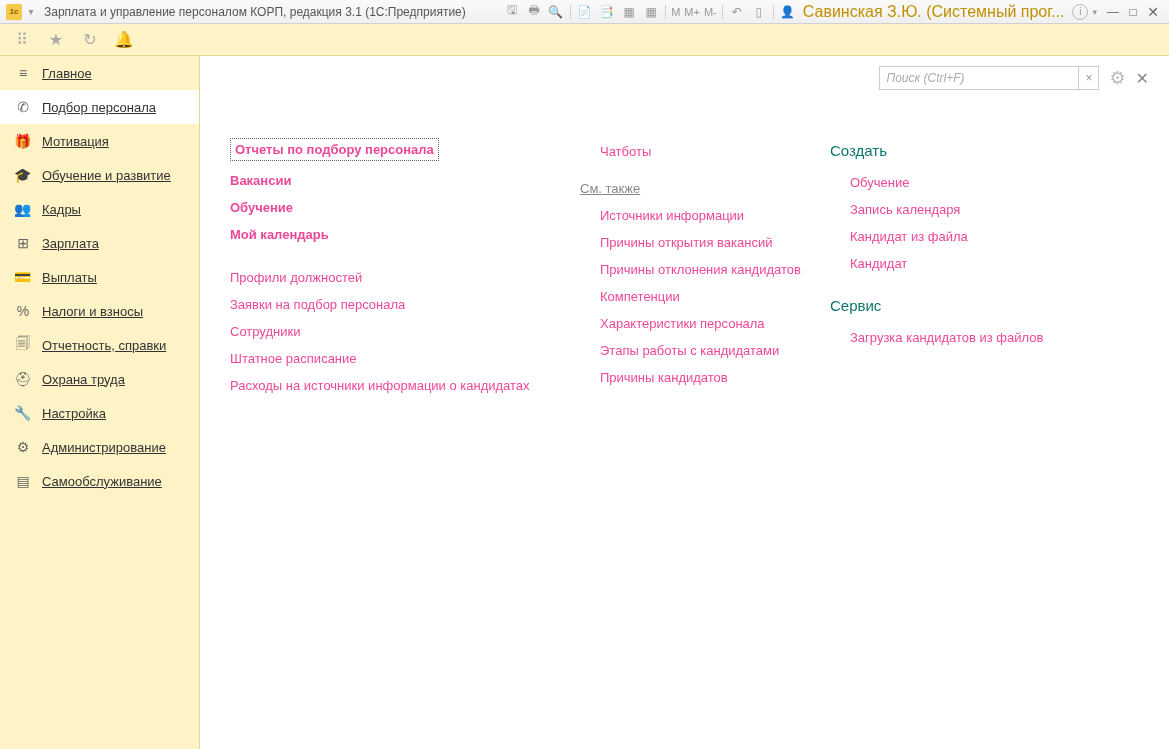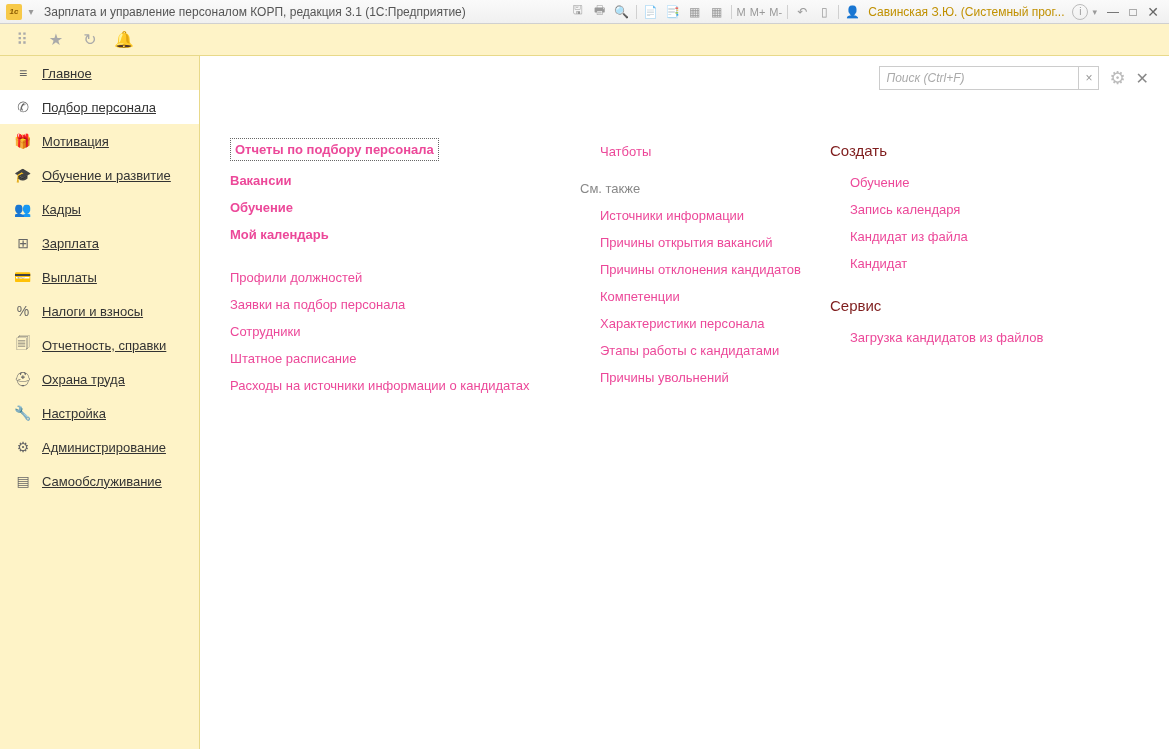--- a/index.html
+++ b/index.html
@@ -7,21 +7,21 @@
 
 
 .titlebar { height:24px; background:linear-gradient(#fafafa,#f0f0f0); border-bottom:1px solid #d0d0d0; display:flex; align-items:center; padding:0 6px; color:#555; font-size:12px; }
 .titlebar .logo { width:16px; height:16px; background:#f7c948; border-radius:2px; margin-right:2px; display:flex; align-items:center; justify-content:center; font-size:8px; font-weight:bold; color:#8a5a00;font-style:italic; }
 .titlebar .dd { width:14px; height:14px; display:flex; align-items:center; justify-content:center; color:#999; margin-right:6px; font-size:10px;}
 .titlebar .title { flex:0 0 auto; }
 .titlebar .spacer { flex:1; }
 .titlebar .tb-icon { width:18px; height:18px; margin:0 2px; color:#999; display:flex; align-items:center; justify-content:center; font-size:12px; cursor:pointer;}
 .titlebar .sep { width:1px; height:14px; background:#d0d0d0; margin:0 3px;}
 .titlebar .mtxt { font-size:11px; color:#999; margin:0 2px; cursor:pointer;}
-.titlebar .user { color:#c09000; font-size:12px; margin:12px 4px;}
+.titlebar .user { color:#c09000; font-size:16px; margin:12px 4px;}
 .titlebar .info { width:16px; height:16px; border:1px solid #bbb; border-radius:50%; font-size:10px; color:#999; display:flex; align-items:center; justify-content:center; margin:0 4px;}
 .titlebar .dd2 { font-size:9px; color:#999; margin-right:6px;}
 .titlebar .win { width:20px; height:18px; display:flex; align-items:center; justify-content:center; color:#666; font-size:12px; cursor:pointer;}
 
 
 .strip { height:32px; background:#fef3c7; border-bottom:1px solid #e8d98a; display:flex; align-items:center; padding:0 10px; }
 .strip .s-icon { width:24px; height:24px; display:flex; align-items:center; justify-content:center; color:#aaa; margin-right:10px; font-size:16px; cursor:pointer;}
 
 
 .main { display:flex; height:calc(100% - 56px); }
@@ -46,22 +46,22 @@
 .col { padding-right:20px; }
 .col1 { width:350px; }
 .col2 { width:250px; }
 .col3 { width:260px; }
 
 .link { display:block; color:#ec4899; text-decoration:none; padding:6px 0; font-size:13px; cursor:pointer;}
 .link.bold { font-weight:bold; }
 .link.boxed { border:1px dotted #666; padding:3px 4px; margin-bottom:6px; display:inline-block;}
 .gap { height:16px; }
 .smgap { height:10px;}
-.hdr-gray { color:#888; font-size:13px; padding:6px 0; }
-.hdr-green { color:#7f1d1d; font-size:15px; padding:4px 0 10px 0; }
+.hdr-gray { color:#888; font-size:13px; padding:6px 0;text-decoration:underline; }
+.hdr-green { color:#0f766e; font-size:15px; padding:4px 0 10px 0; }
 .indent { padding-left:20px; }
 </style>
 </head>
 <body>
 
 <div class="titlebar">
   <div class="logo">1c</div>
   <div class="dd">▾</div>
   <div class="title">Зарплата и управление персоналом КОРП, редакция 3.1  (1С:Предприятие)</div>
   <div class="spacer"></div>
@@ -184,21 +184,21 @@
         </div>
         <div class="smgap"></div>
         <div class="hdr-gray">См. также</div>
         <div class="indent">
           <a class="link">Источники информации</a>
           <a class="link">Причины открытия вакансий</a>
           <a class="link">Причины отклонения кандидатов</a>
           <a class="link">Компетенции</a>
           <a class="link">Характеристики персонала</a>
           <a class="link">Этапы работы с кандидатами</a>
-          <a class="link">Причины увольнений</a>
+          <a class="link">Причины кандидатов</a>
         </div>
       </div>
 
       <div class="col col3">
         <div class="hdr-green">Создать</div>
         <div class="indent">
           <a class="link">Обучение</a>
           <a class="link">Запись календаря</a>
           <a class="link">Кандидат из файла</a>
           <a class="link">Кандидат</a>

